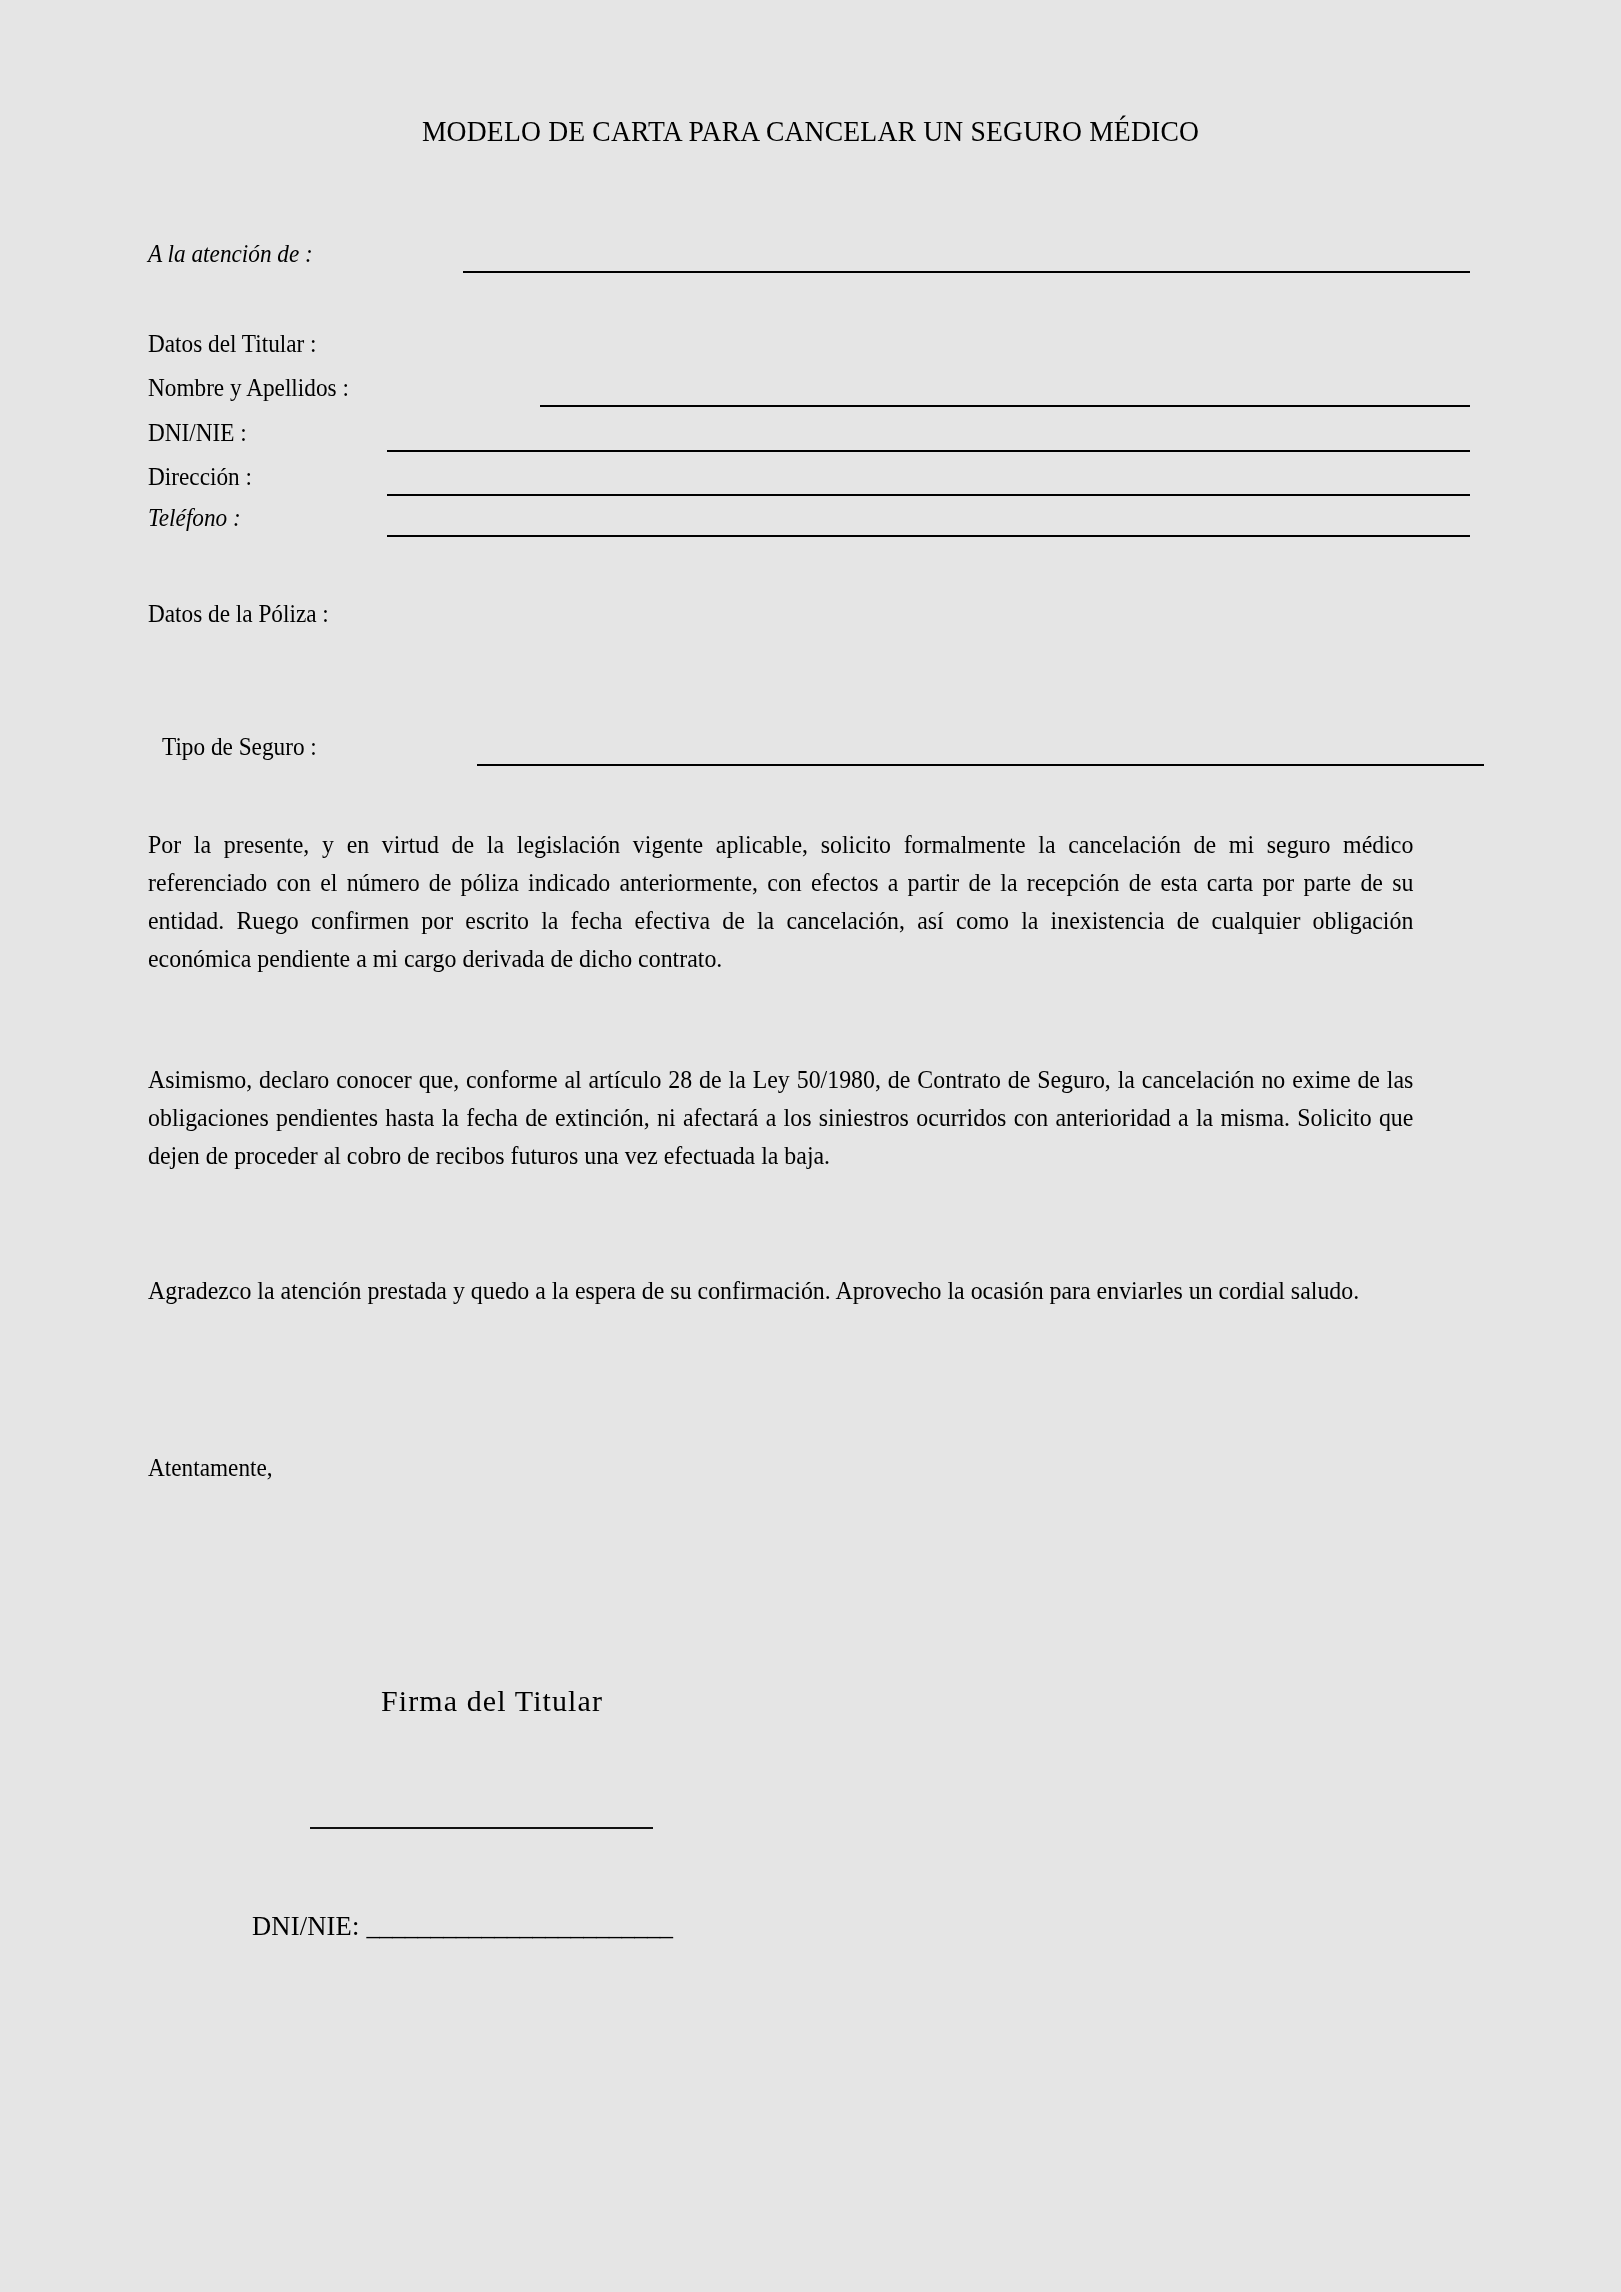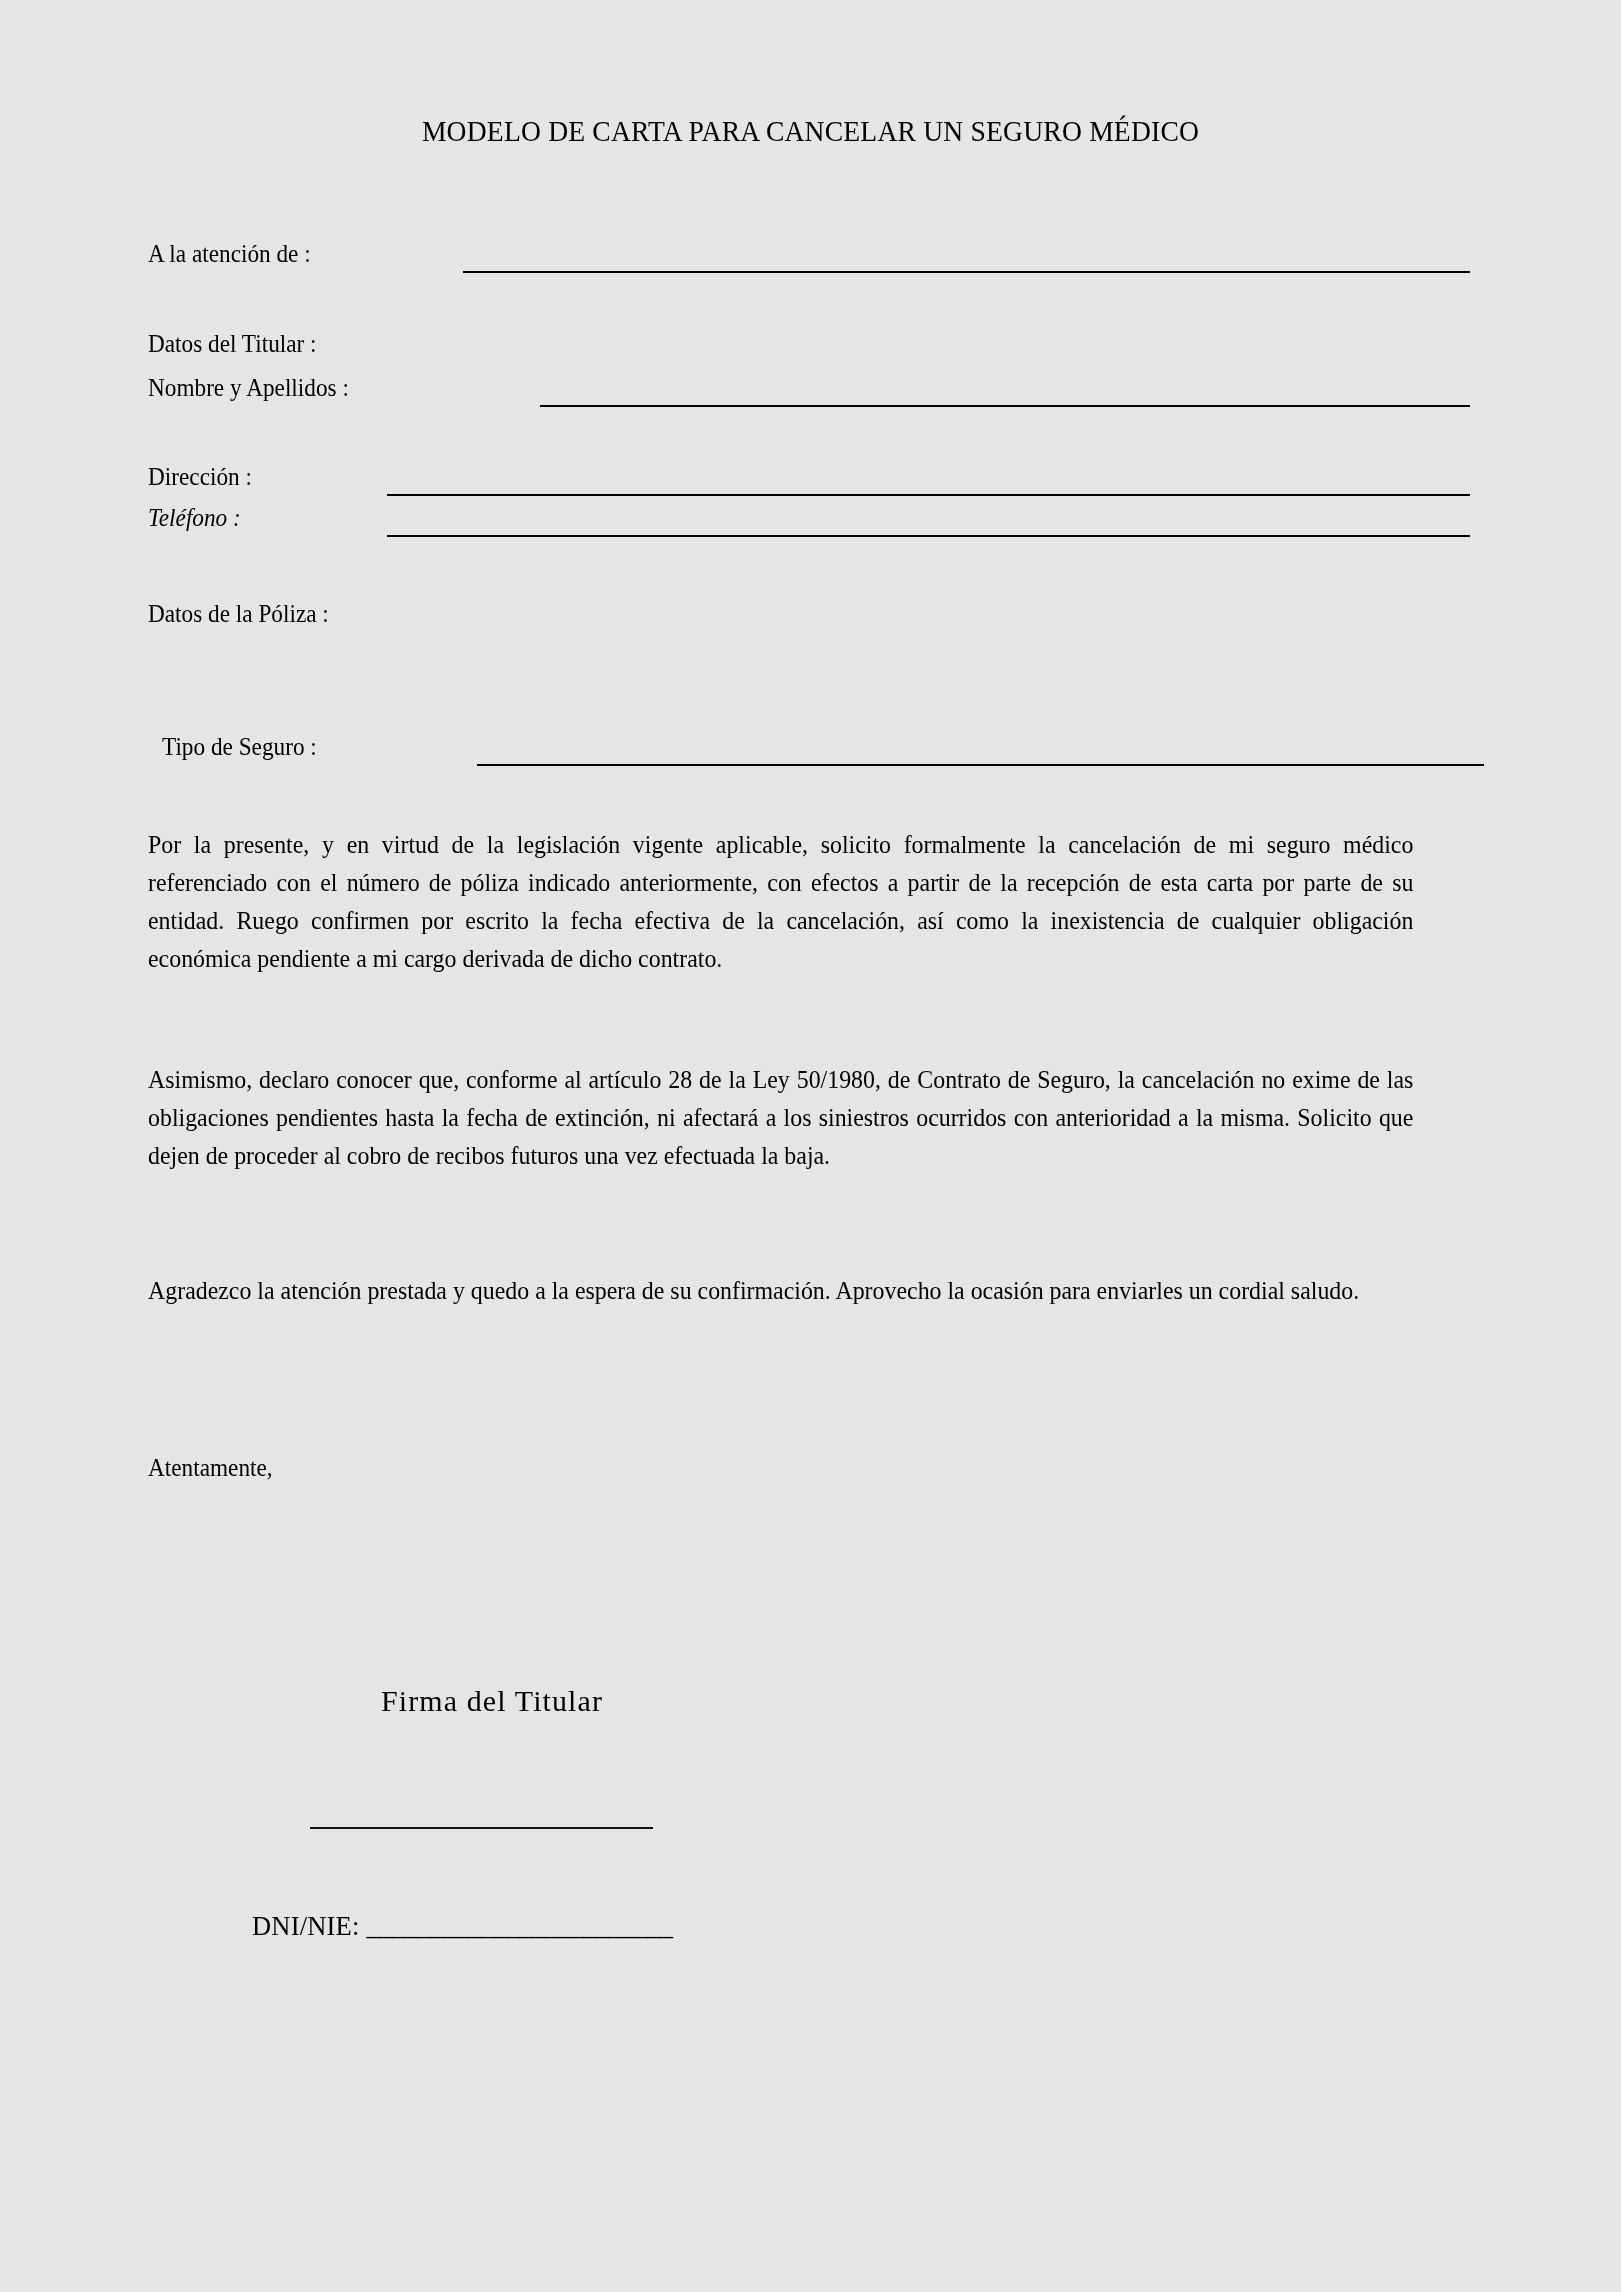--- a/index.html
+++ b/index.html
@@ -119,32 +119,36 @@
     letter-spacing: -0.5px;
   }
 </style>
 </head>
 <body>
 
 <div class="page">
 
   <div class="doc-title">MODELO DE CARTA PARA CANCELAR UN SEGURO MÉDICO</div>
 
-  <div class="field-row" style="top:240px;">
+  <div class="field-row" style="top:240px;font-style:italic;">
     <span class="field-label">A la atención de :</span>
     <span class="rule" style="left:315px; right:0;"></span>
   </div>
 
   <div class="section-head" style="top:330px;">Datos del Titular :</div>
 
   <div class="field-row" style="top:374px;">
     <span class="field-label">Nombre y Apellidos :</span>
     <span class="rule" style="left:392px; right:0;"></span>
   </div>
 
+  <div class="field-row" style="top:419px;">
+    <span class="field-label">DNI/NIE :</span>
+    <span class="rule" style="left:239px; right:0;"></span>
+  </div>
 
   <div class="field-row" style="top:463px;">
     <span class="field-label">Dirección :</span>
     <span class="rule" style="left:239px; right:0;"></span>
   </div>
 
   <div class="field-row" style="top:504px;font-style:italic;">
     <span class="field-label">Teléfono :</span>
     <span class="rule" style="left:239px; right:0;"></span>
   </div>

